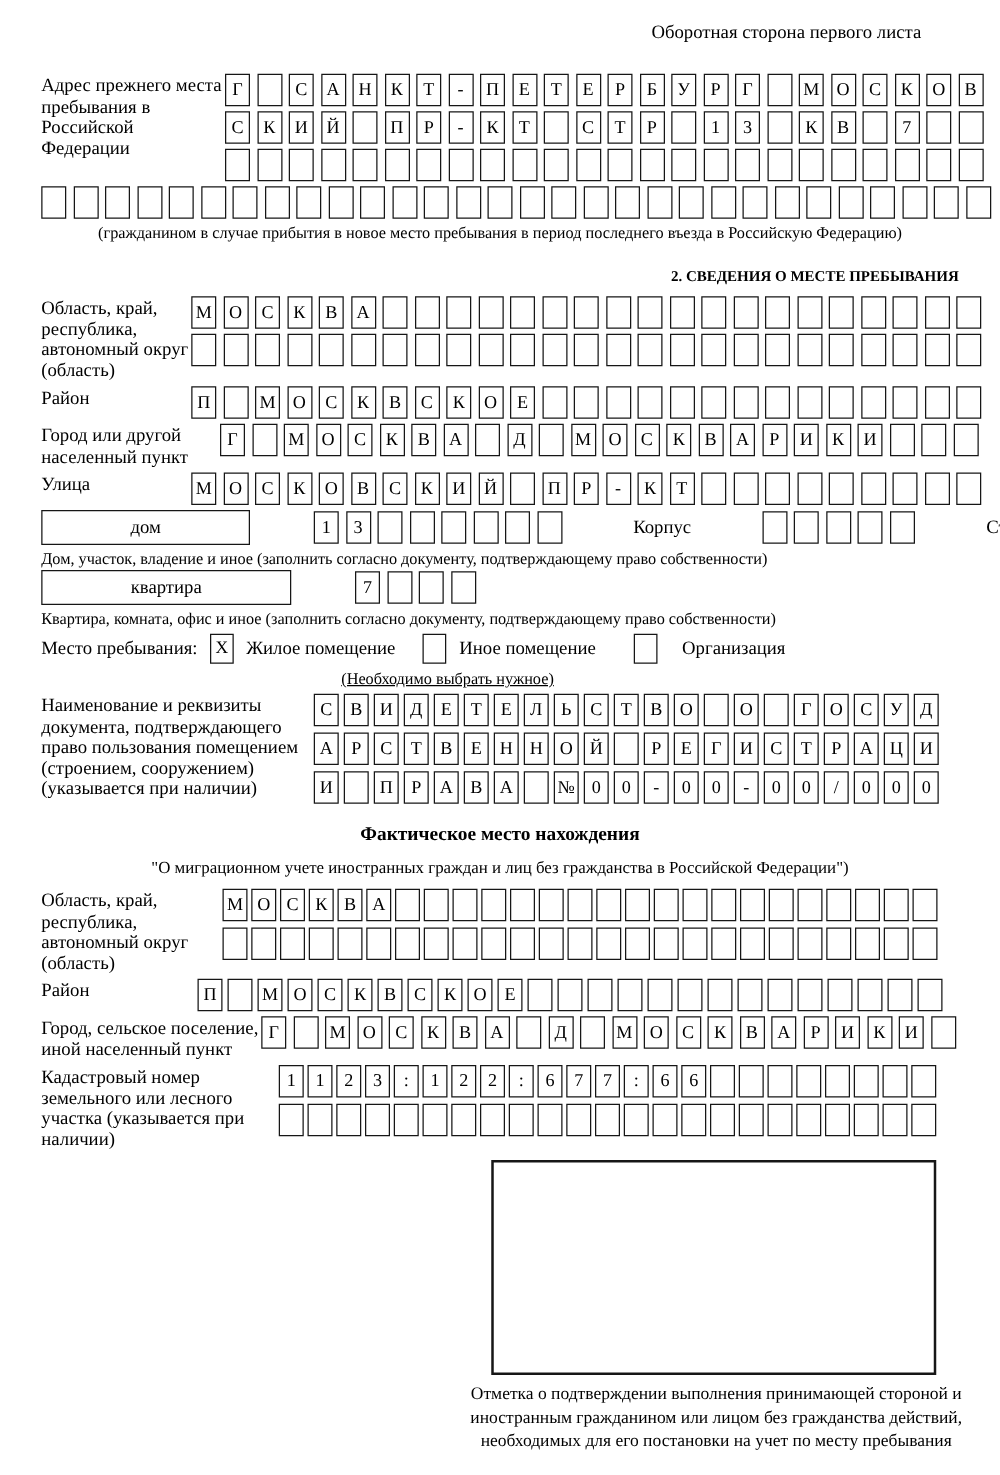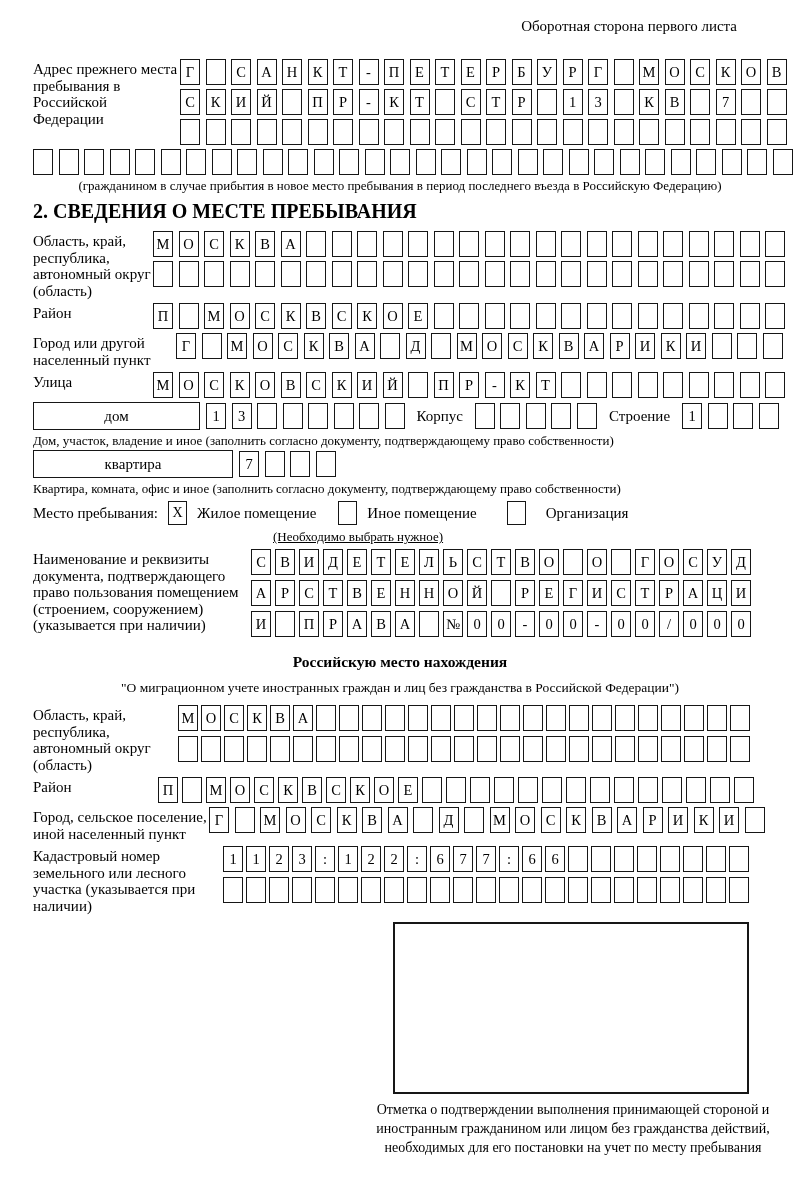--- a/index.html
+++ b/index.html
@@ -18,23 +18,23 @@
 
   .field { display:flex; align-items:flex-start; margin-bottom:4px; }
   .flabel { font-size:15px; line-height:16.5px; flex:none; padding-top:2px; }
   .rows { display:flex; flex-direction:column; gap:4px; }
   .rows.g5 { gap:5px; }
   .w147{width:147px}.w120{width:120px}.w143{width:143px}.w218{width:218px}
   .w145{width:145px}.w125{width:125px}.w176{width:176px}.w190{width:190px}
 
   .note { font-size:13px; line-height:15px; margin:3px 0 2px; }
   .center { text-align:center; margin-right:28px; }
-  .sec-title { font-weight:bold; font-size:20px; text-align:left; margin:7px 28px 8px 0; }
-
-  .houserow { display:flex; align-items:center; margin:2px 0 2px; }
+  .sec-title { font-weight:bold; font-size:12px; text-align:right; margin:21px 28px 8px 0; }
+
+  .houserow { display:flex; align-items:center; margin:2px 0 2px;gap:45px; }
   .widebox { box-sizing:border-box; border:1.6px solid #161616; height:28px;
              display:flex; align-items:center; justify-content:center; font-size:15px; flex:none; }
   .w-dom { width:167px; margin-right:6px; }
   .w-kv  { width:200px; margin-right:6px; }
   .inline-label { font-size:15px; margin:0 12px; }
 
   .stayrow { display:flex; align-items:center; font-size:15px; margin-top:5px; }
   .checkbox { box-sizing:border-box; width:19px; height:24px; border:1.6px solid #161616;
               display:inline-flex; align-items:center; justify-content:center;
               font-size:14px; flex:none; margin:0 10px; }
@@ -453,21 +453,21 @@
           <span class="cell">0</span>
           <span class="cell">0</span>
           <span class="cell">/</span>
           <span class="cell">0</span>
           <span class="cell">0</span>
           <span class="cell">0</span>
         </div>
     </div>
   </div>
 
-  <div class="fact-title">Российскую место нахождения</div>
+  <div class="fact-title">Фактическое место нахождения</div>
   <div class="fact-note-wrap">
     <div class="fact-note">"О миграционном учете иностранных граждан и лиц без гражданства в Российской Федерации")</div>
   </div>
 
   <div class="field">
     <div class="flabel w145">Область, край, республика, автономный округ (область)</div>
     <div class="rows g5">
       <div class="cellrow xtight">
           <span class="cell">М</span>
           <span class="cell">О</span>

